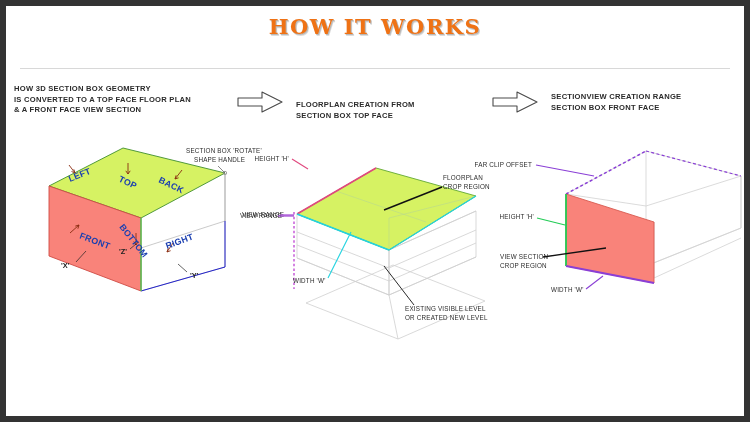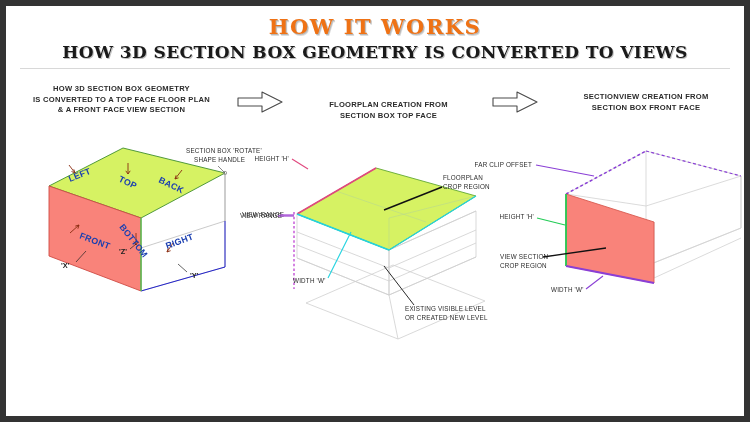--- a/index.html
+++ b/index.html
@@ -63,21 +63,21 @@
     position: absolute;
     left: 14px; top: 62px;
     width: 710px;
     height: 1px;
     background: #d8d8d8;
   }
 
   
   .col-caption {
     position: absolute;
-    text-align: center;
+    text-align: left;
     font-family: "Liberation Sans", sans-serif;
     font-size: 7.6px;
     font-weight: bold;
     letter-spacing: 0.25px;
     line-height: 10.5px;
     color: #2b2b2b;
     white-space: pre-line;
   }
   #caption-1 { left: 8px;   top: 78px; width: 215px; }
   #caption-2 { left: 290px; top: 86px; width: 185px; margin-top: 8px; }
@@ -116,29 +116,28 @@
     font-weight: bold;
     fill: #222222;
   }
 </style>
 </head>
 <body>
 
 <div id="canvas">
 
   <div id="main-title">HOW IT WORKS</div>
-  <div id="sub-title">HOW 3D SECTION BOX GEOMETRY IS CONVERTED TO VIEWS</div>
   <div id="rule"></div>
 
   <div class="col-caption" id="caption-1">HOW 3D SECTION BOX GEOMETRY
 IS CONVERTED TO A TOP FACE FLOOR PLAN
 &amp; A FRONT FACE VIEW SECTION</div>
   <div class="col-caption" id="caption-2">FLOORPLAN CREATION FROM
 SECTION BOX TOP FACE</div>
-  <div class="col-caption" id="caption-3">SECTIONVIEW CREATION FROM
+  <div class="col-caption" id="caption-3">SECTIONVIEW CREATION RANGE
 SECTION BOX FRONT FACE</div>
 
   <svg class="flow-arrow" id="flow-arrow-1" width="48" height="24" viewBox="0 0 48 24">
     <path d="M2,8 L26,8 L26,2 L46,12 L26,22 L26,16 L2,16 Z" fill="#ffffff" stroke="#4a4a4a" stroke-width="1.1" stroke-linejoin="round"></path>
   </svg>
 
   <svg class="flow-arrow" id="flow-arrow-2" width="48" height="24" viewBox="0 0 48 24">
     <path d="M2,8 L26,8 L26,2 L46,12 L26,22 L26,16 L2,16 Z" fill="#ffffff" stroke="#4a4a4a" stroke-width="1.1" stroke-linejoin="round"></path>
   </svg>
 

